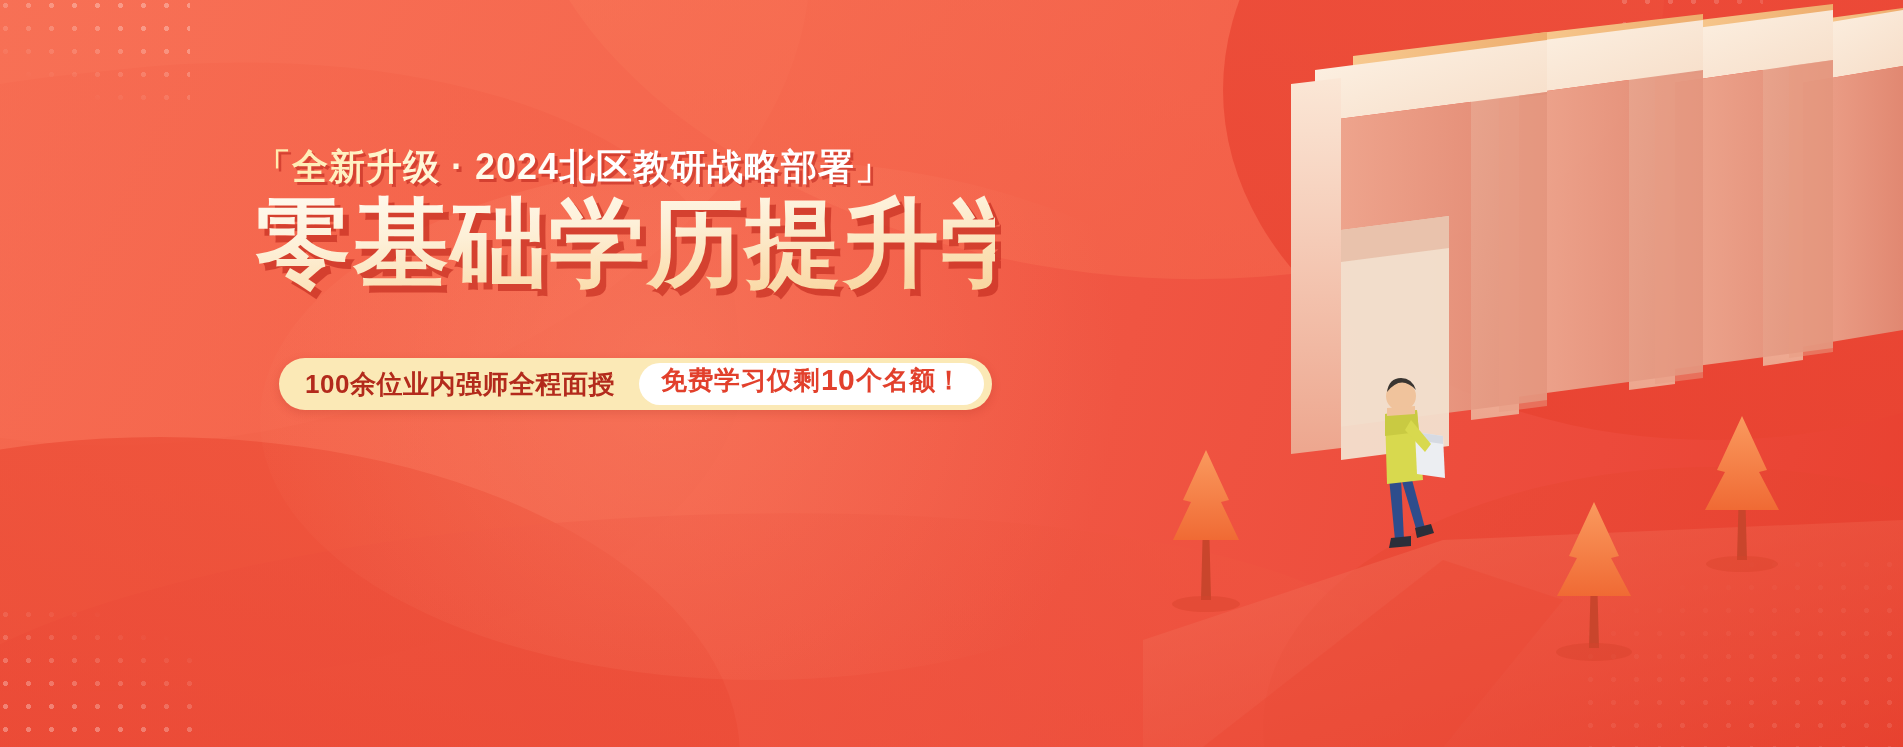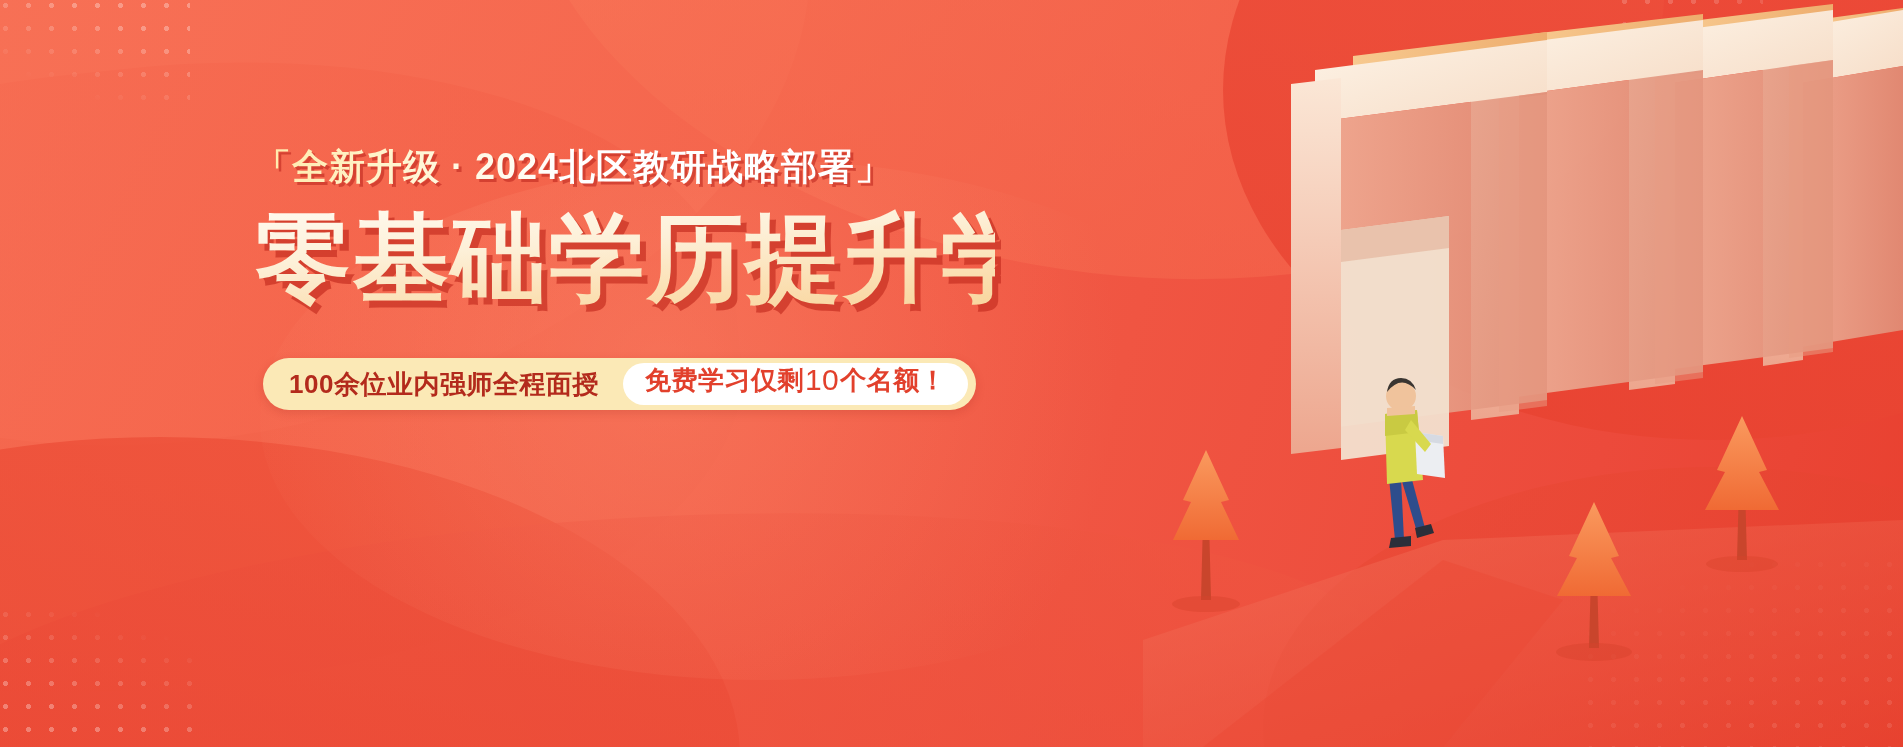--- a/index.html
+++ b/index.html
@@ -78,46 +78,46 @@
   .subtitle{
     font-size:36px;font-weight:700;letter-spacing:1px;white-space:nowrap;
     line-height:1.18;
     background:linear-gradient(92deg,#ffe9a8 0%,#fff3c9 16%,#ffffff 42%,#ffffff 100%);
     -webkit-background-clip:text;background-clip:text;color:transparent;
     filter:drop-shadow(3px 3px 0 rgba(186,35,28,.55));
   }
   .subtitle .brk{font-weight:700;}
 
   .headline{
-    margin-top:18px;
+    margin-top:3px;
     font-size:96px;font-weight:800;letter-spacing:2px;white-space:nowrap;
     line-height:1.08;
     background:linear-gradient(176deg,#fffaf0 0%,#fdf0d8 38%,#fbe0b4 72%,#f8d49c 100%);
     -webkit-background-clip:text;background-clip:text;color:transparent;
     filter:drop-shadow(6px 7px 0 rgba(200,48,34,.72));
   }
 
   
   .pill{
-    position:absolute;left:263px;top:358px;height:52px;z-index:9;
+    position:absolute;left:279px;top:358px;height:52px;z-index:9;
     display:flex;align-items:center;
     background:#fbe9b6;border-radius:26px;
     padding:0 8px 0 26px;
     box-shadow:0 3px 10px rgba(150,30,20,.18);
   }
   .pill-left{
     font-size:26px;font-weight:700;color:#b32a1c;letter-spacing:.5px;
     white-space:nowrap;padding-right:24px;
   }
   .pill-right{
     display:flex;align-items:flex-start;
     background:#ffffff;border-radius:22px;height:42px;padding:0 22px;
     font-size:26px;font-weight:700;color:#e2402c;white-space:nowrap;letter-spacing:.5px;
   }
-  .pill-right .num{font-size:30px;font-weight:400;padding:0 1px;}
+  .pill-right .num{font-size:30px;font-weight:700;padding:0 1px;}
 
   
   #art{position:absolute;right:0;top:0;width:760px;height:747px;z-index:6;}
 </style>
 </head>
 <body>
 
 <div id="banner">
 
   <div class="wave w-topleft"></div>

